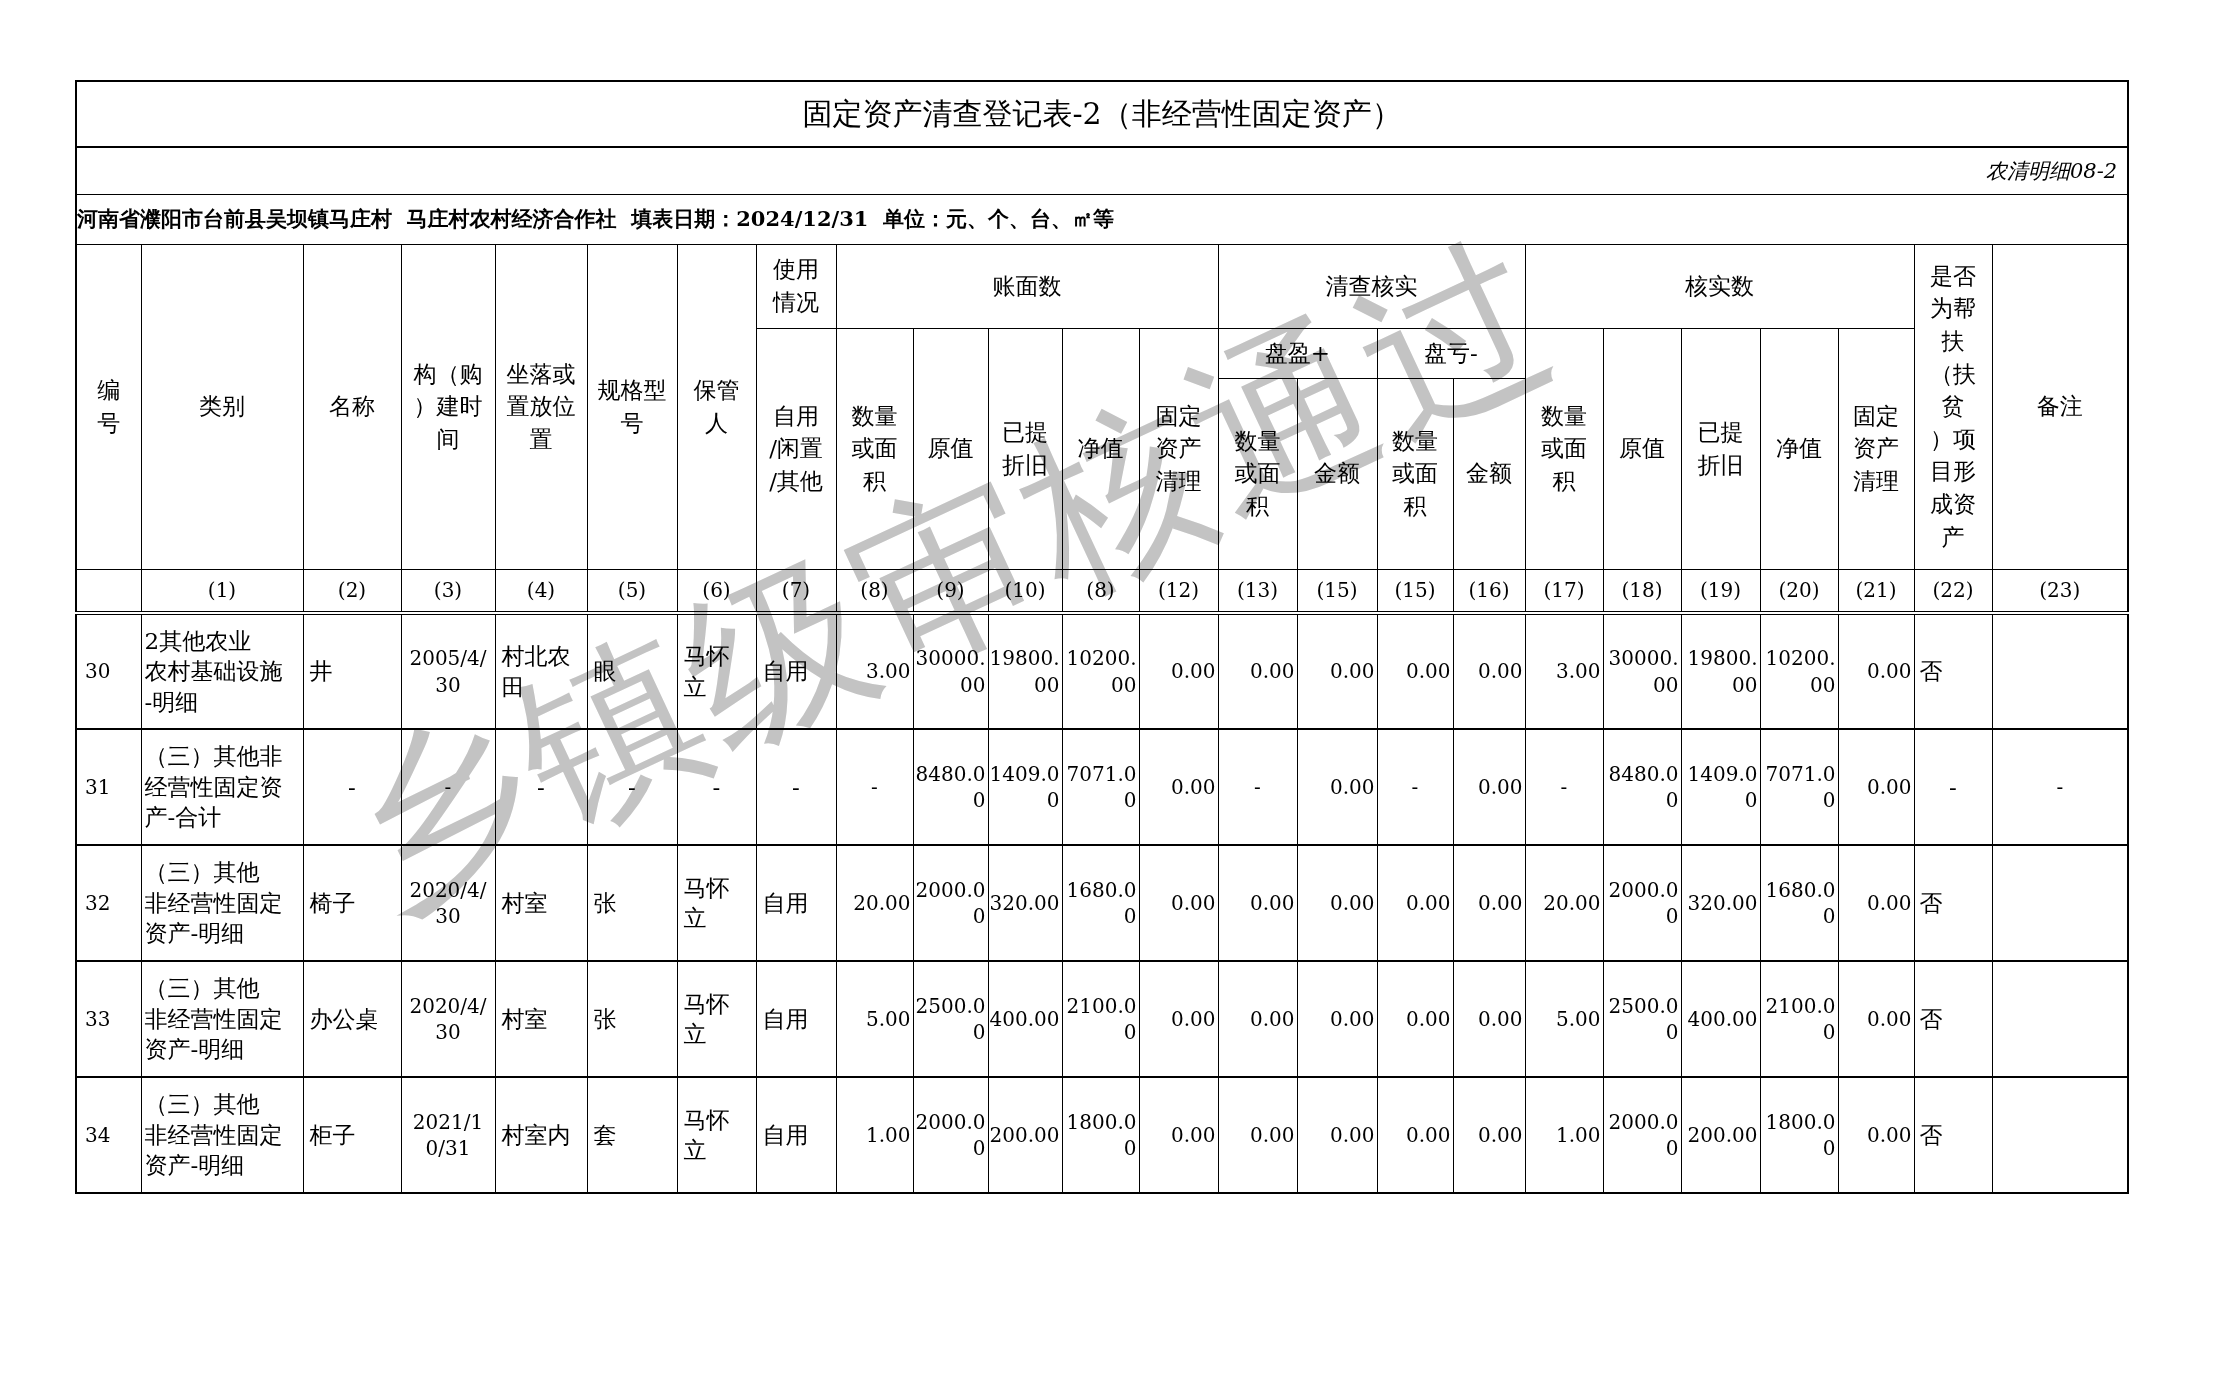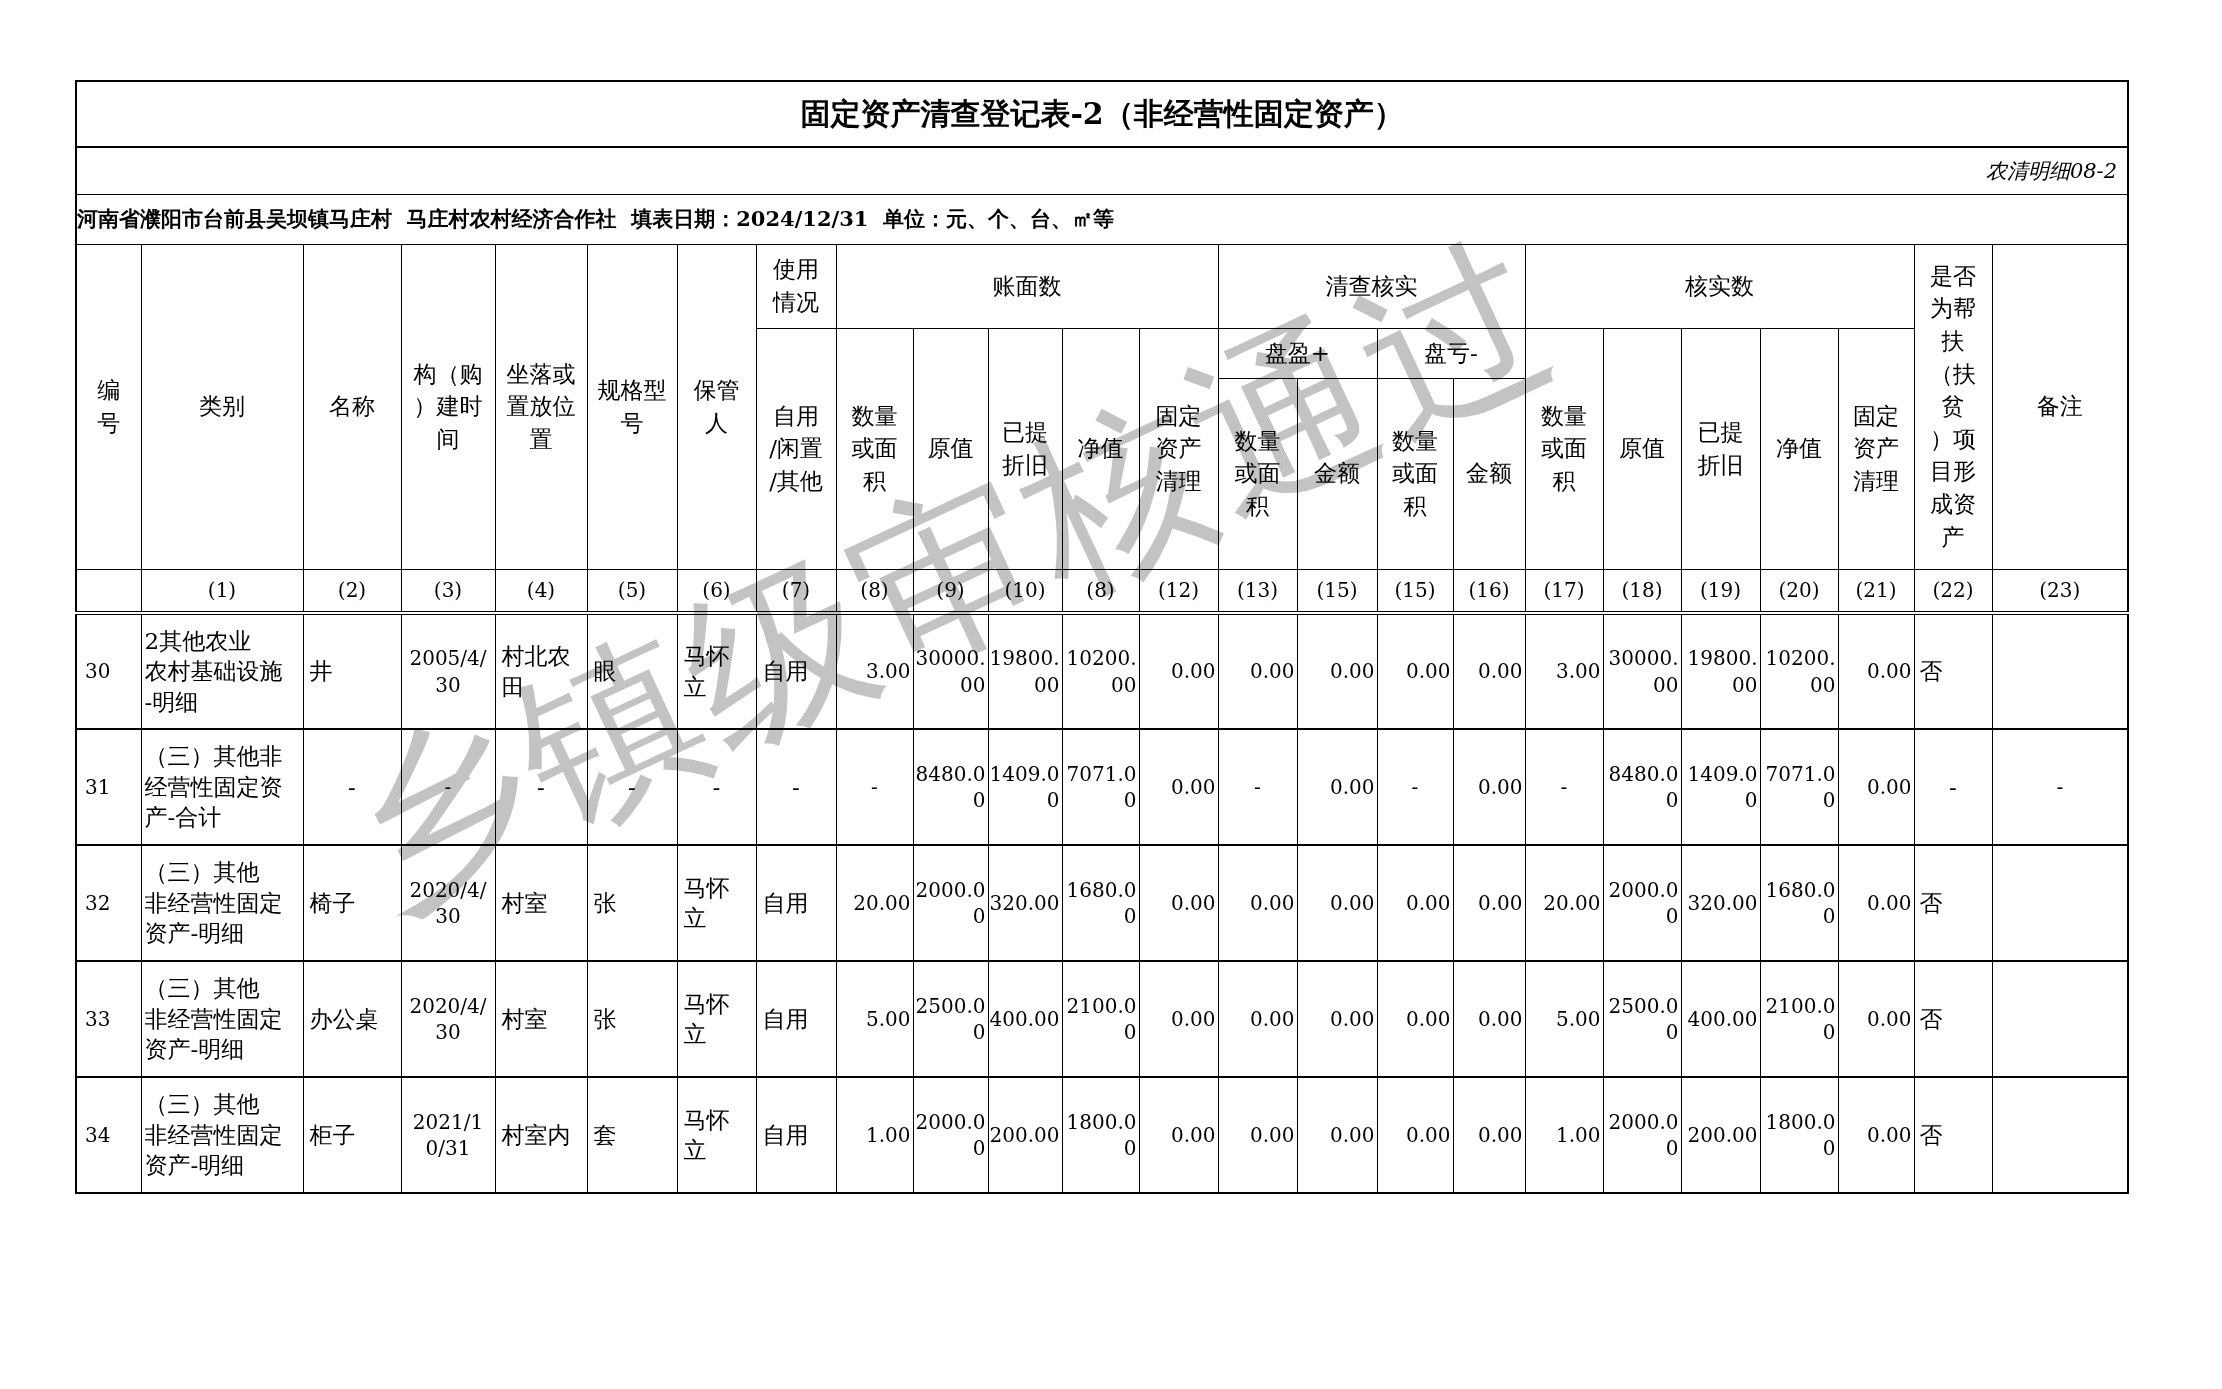--- a/index.html
+++ b/index.html
@@ -8,21 +8,21 @@
   .watermark{position:absolute;left:300px;top:455px;z-index:0;
        font-size:180px;letter-spacing:6px;color:#c3c3c3;white-space:nowrap;
        transform:rotate(-25deg);font-family:"DejaVu Serif",serif;}
   .sheet{position:absolute;left:75px;top:80px;z-index:1;}
   table{border-collapse:collapse;table-layout:fixed;width:2052px;border:2px solid #000;}
   td,th{border:1px solid #000;vertical-align:middle;font-weight:normal;
         white-space:pre-line;word-break:break-all;padding:0;overflow:hidden;}
   .r-title{height:66px;} .r-sub1{height:47px;} .r-sub2{height:50px;}
   .t1{height:84px;} .t2{height:50px;} .t3{height:191px;}
   .num-row{height:44px;} .data-row{height:116px;}
-  .title-cell{font-size:30px;font-weight:bold;text-align:center;border-bottom:2px solid #000;}
+  .title-cell{font-size:30px;font-weight:normal;text-align:center;border-bottom:2px solid #000;}
   .sub1{font-size:21px;text-align:right;padding-right:10px;white-space:pre;font-style:italic;}
   .sub2{font-size:21px;font-weight:bold;padding-right:10px;white-space:pre;}
   th{font-size:23px;line-height:1.42;text-align:center;padding:0 2px;}
   .num-row td{font-size:20px;text-align:center;border-bottom:4px double #000;}
   .data-row td{line-height:1.32;}
   .data-row td{border-top:2px solid #000;}
   
   .c0{font-size:20px;text-align:left;padding-left:8px;}
   .c1{font-size:23px;padding:0 3px;}
   .c2,.c4,.c5,.c6,.c7{font-size:23px;text-align:left;padding-left:6px;padding-right:6px;}

